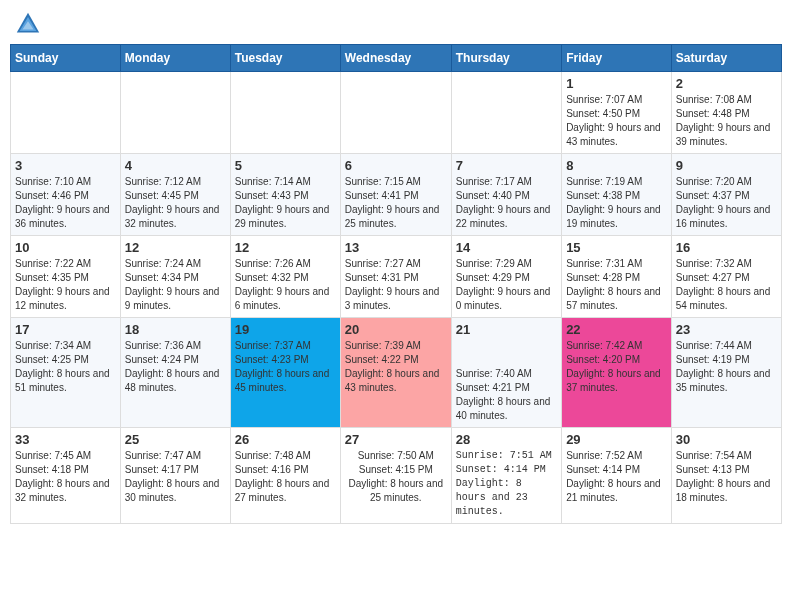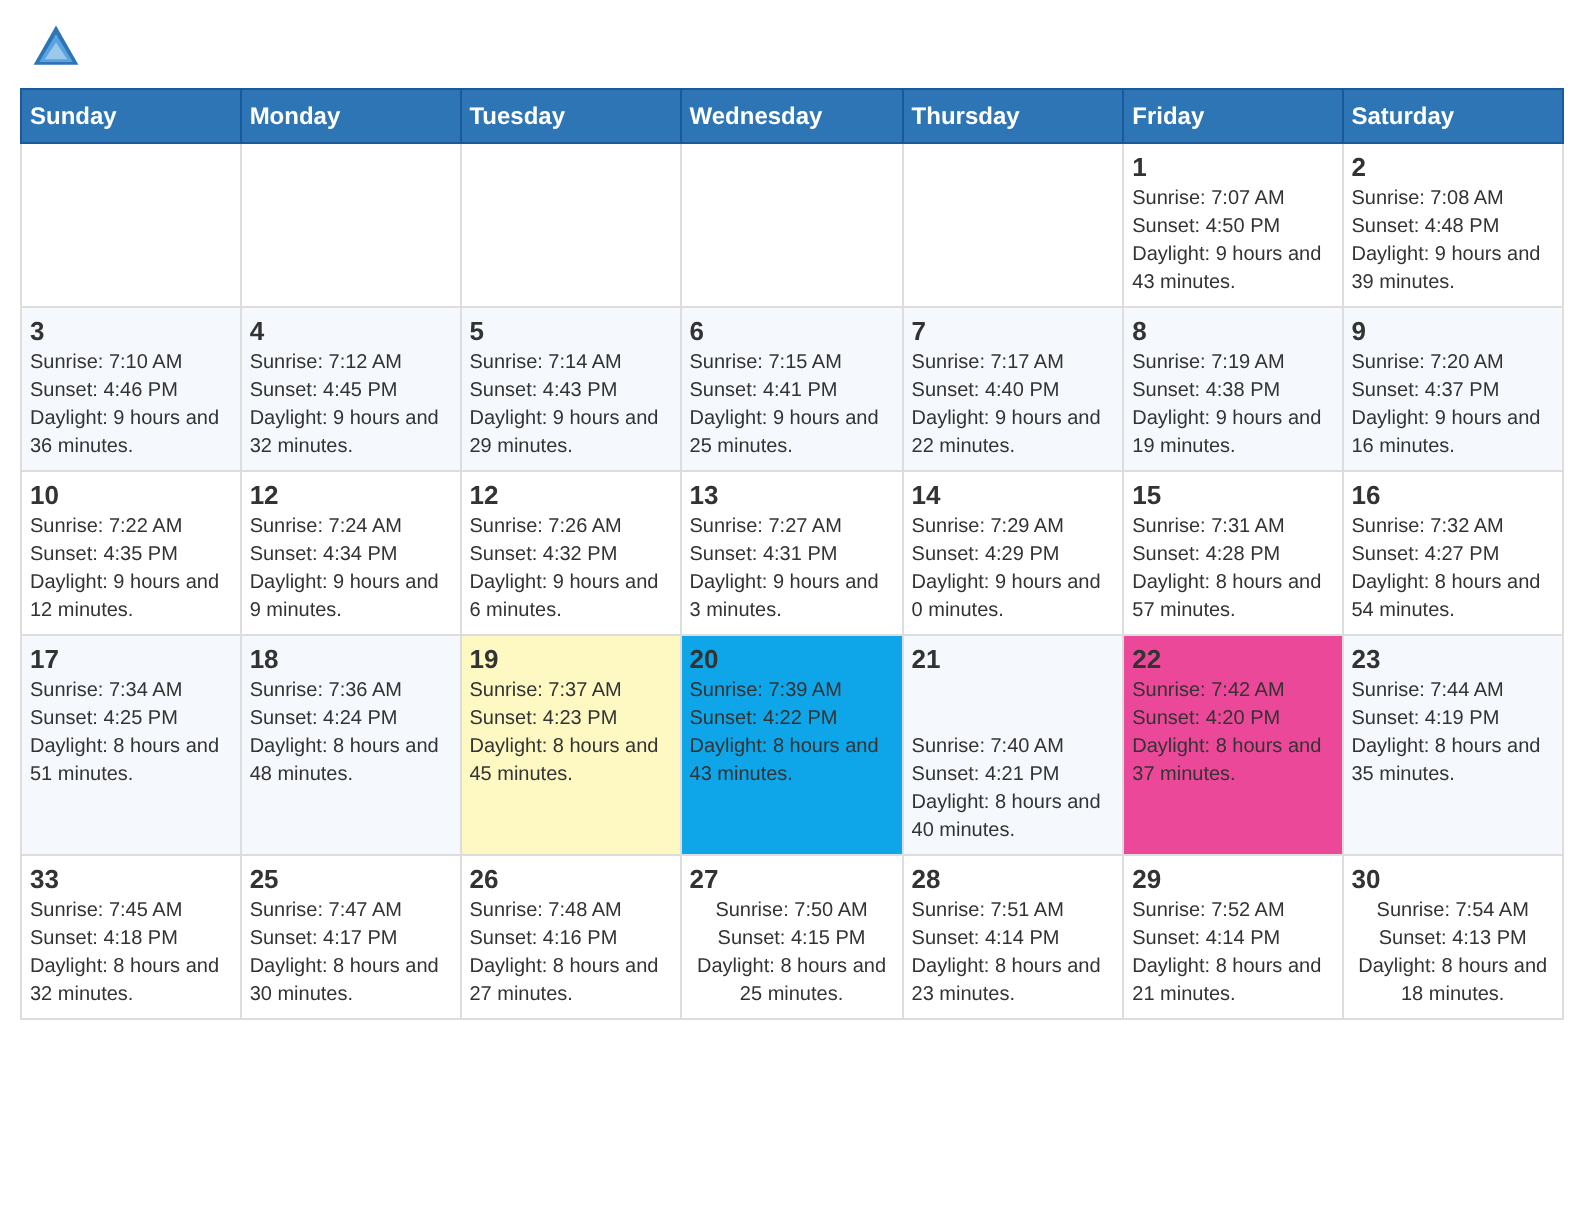--- a/index.html
+++ b/index.html
@@ -235,27 +235,27 @@
           <div class="day-info" style="white-space: pre-line;">Sunrise: 7:34 AM
 Sunset: 4:25 PM
 Daylight: 8 hours and 51 minutes.</div>
         </td>
         <td style="background: rgb(245, 248, 252); margin-top: 17px;">
           <span class="day-number">18</span>
           <div class="day-info" style="white-space: pre-line;">Sunrise: 7:36 AM
 Sunset: 4:24 PM
 Daylight: 8 hours and 48 minutes.</div>
         </td>
-        <td style="background: #fef9c3; margin-top: 10px;">
+        <td style="background: #0ea5e9; margin-top: 10px;">
           <span class="day-number">19</span>
           <div class="day-info" style="white-space: pre-line;">Sunrise: 7:37 AM
 Sunset: 4:23 PM
 Daylight: 8 hours and 45 minutes.</div>
         </td>
-        <td style="background: #0ea5e9;">
+        <td style="background: #fca5a5;">
           <span class="day-number">20</span>
           <div class="day-info" style="white-space: pre-line;">Sunrise: 7:39 AM
 Sunset: 4:22 PM
 Daylight: 8 hours and 43 minutes.</div>
         </td>
         <td style="background: rgb(245, 248, 252);">
           <span class="day-number">21</span>
           <div class="day-info" style="white-space: pre-line; margin-top: 30px;">Sunrise: 7:40 AM
 Sunset: 4:21 PM
 Daylight: 8 hours and 40 minutes.</div>
@@ -293,31 +293,31 @@
 Daylight: 8 hours and 27 minutes.</div>
         </td>
         <td>
           <span class="day-number">27</span>
           <div class="day-info" style="white-space: pre-line; text-align: center;">Sunrise: 7:50 AM
 Sunset: 4:15 PM
 Daylight: 8 hours and 25 minutes.</div>
         </td>
         <td>
           <span class="day-number">28</span>
-          <div class="day-info" style="white-space: pre-line;">Sunrise: 7:51 AM
+          <div class="day-info" style="white-space: pre-line; font-family: Liberation Mono, monospace;">Sunrise: 7:51 AM
 Sunset: 4:14 PM
 Daylight: 8 hours and 23 minutes.</div>
         </td>
         <td>
           <span class="day-number">29</span>
           <div class="day-info" style="white-space: pre-line;">Sunrise: 7:52 AM
 Sunset: 4:14 PM
 Daylight: 8 hours and 21 minutes.</div>
         </td>
         <td>
           <span class="day-number">30</span>
-          <div class="day-info" style="white-space: pre-line; text-align: center;">Sunrise: 7:54 AM
+          <div class="day-info" style="white-space: pre-line;">Sunrise: 7:54 AM
 Sunset: 4:13 PM
 Daylight: 8 hours and 18 minutes.</div>
         </td>
       </tr>
     </tbody>
 </table>
 
 </body></html>

